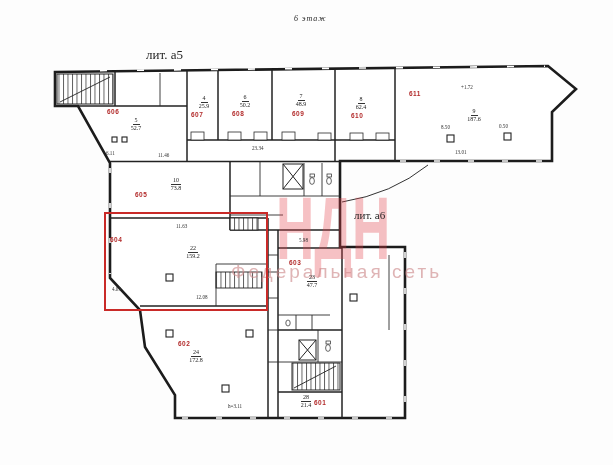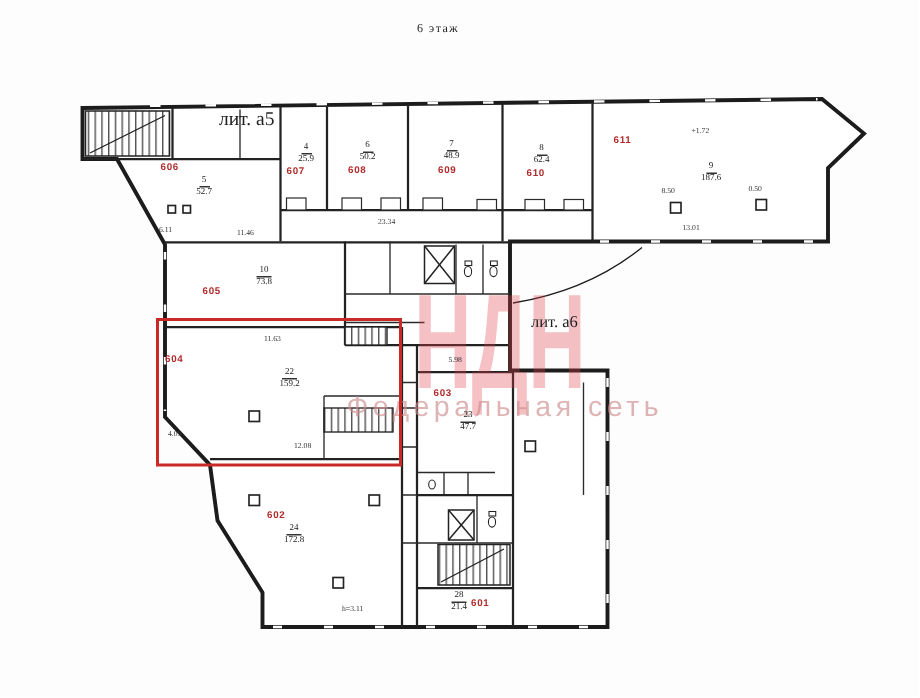--- a/index.html
+++ b/index.html
@@ -143,22 +143,22 @@
     </g>
 
     <path d="M342,202 Q392,194 428,165" fill="none" stroke="#1c1c1c" stroke-width="0.9"></path>
   </svg>
 
   <div class="wm-big">НДН</div>
   <div class="wm-sub">Федеральная сеть</div>
 
   <div class="hl"></div>
 
-  <div class="t-title" style="left:278px;top:14px;">6 этаж</div>
-  <div class="t-lit5" style="left:146px;top:47px;margin-top:24px;">лит. а5</div>
+  <div class="t-title" style="left:294px;top:14px;font-style:italic;">6 этаж</div>
+  <div class="t-lit5" style="left:146px;top:47px;">лит. а5</div>
   <div class="t-lit6" style="left:354px;top:193px;margin-top:16px;">лит. а6</div>
 
   <div class="layer" id="labels">
       <div class="t-room" style="left: 314px; top: 399px;">601</div>
       <div class="t-num" style="left: 286px; top: 394px;"><span class="n">28</span><span>21.4</span></div>
       <div class="t-room" style="left: 178px; top: 340px;">602</div>
       <div class="t-num" style="left: 176px; top: 349px;"><span class="n">24</span><span>172.8</span></div>
       <div class="t-room" style="left: 289px; top: 259px;">603</div>
       <div class="t-num" style="left: 292px; top: 274px;"><span class="n">23</span><span>47.7</span></div>
       <div class="t-room" style="left: 110px; top: 236px;">604</div>

